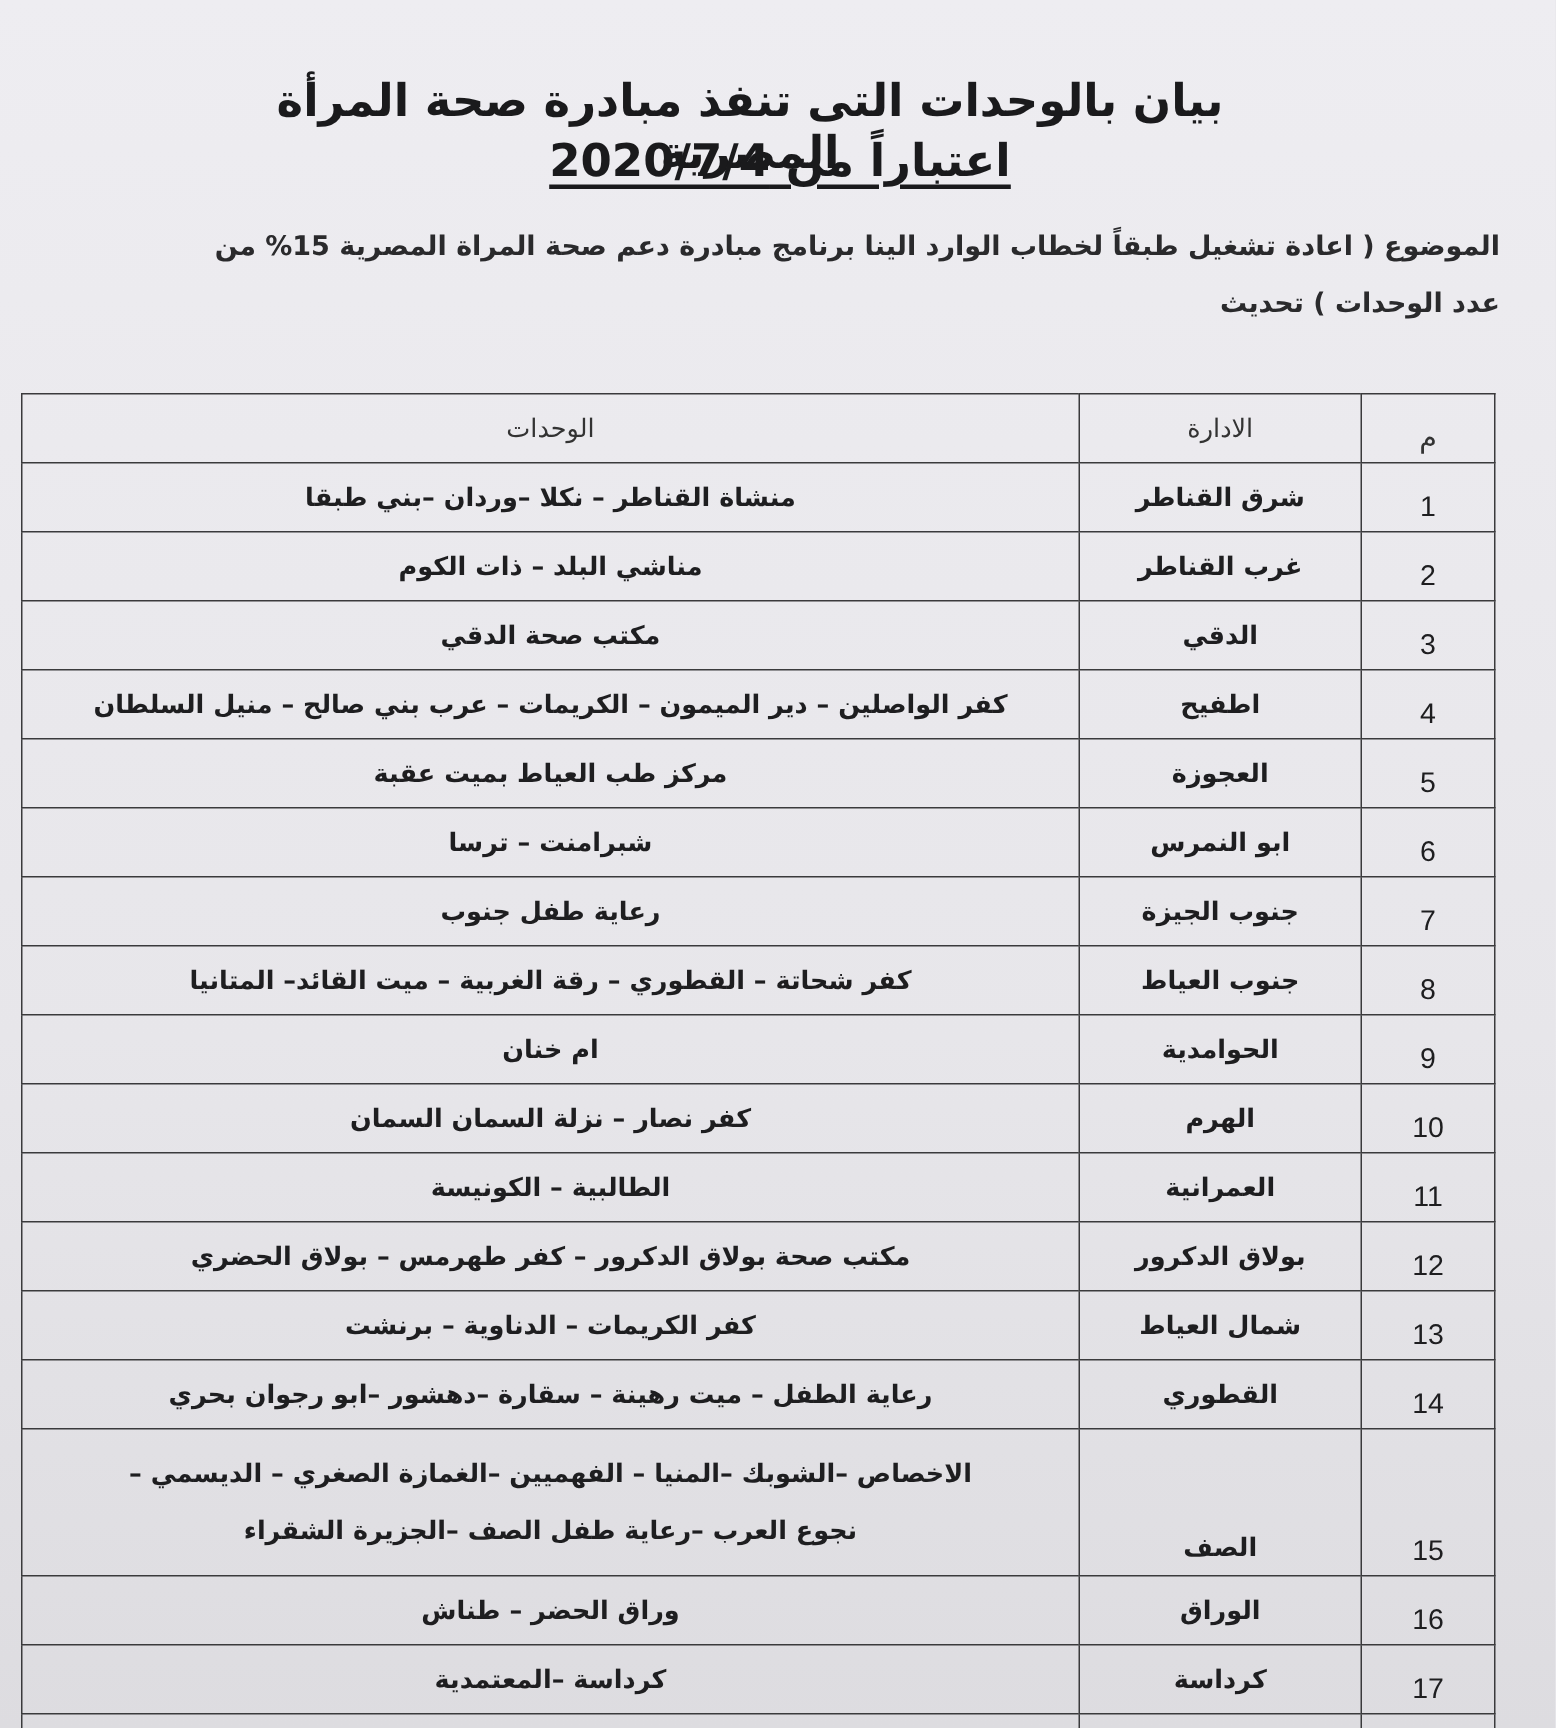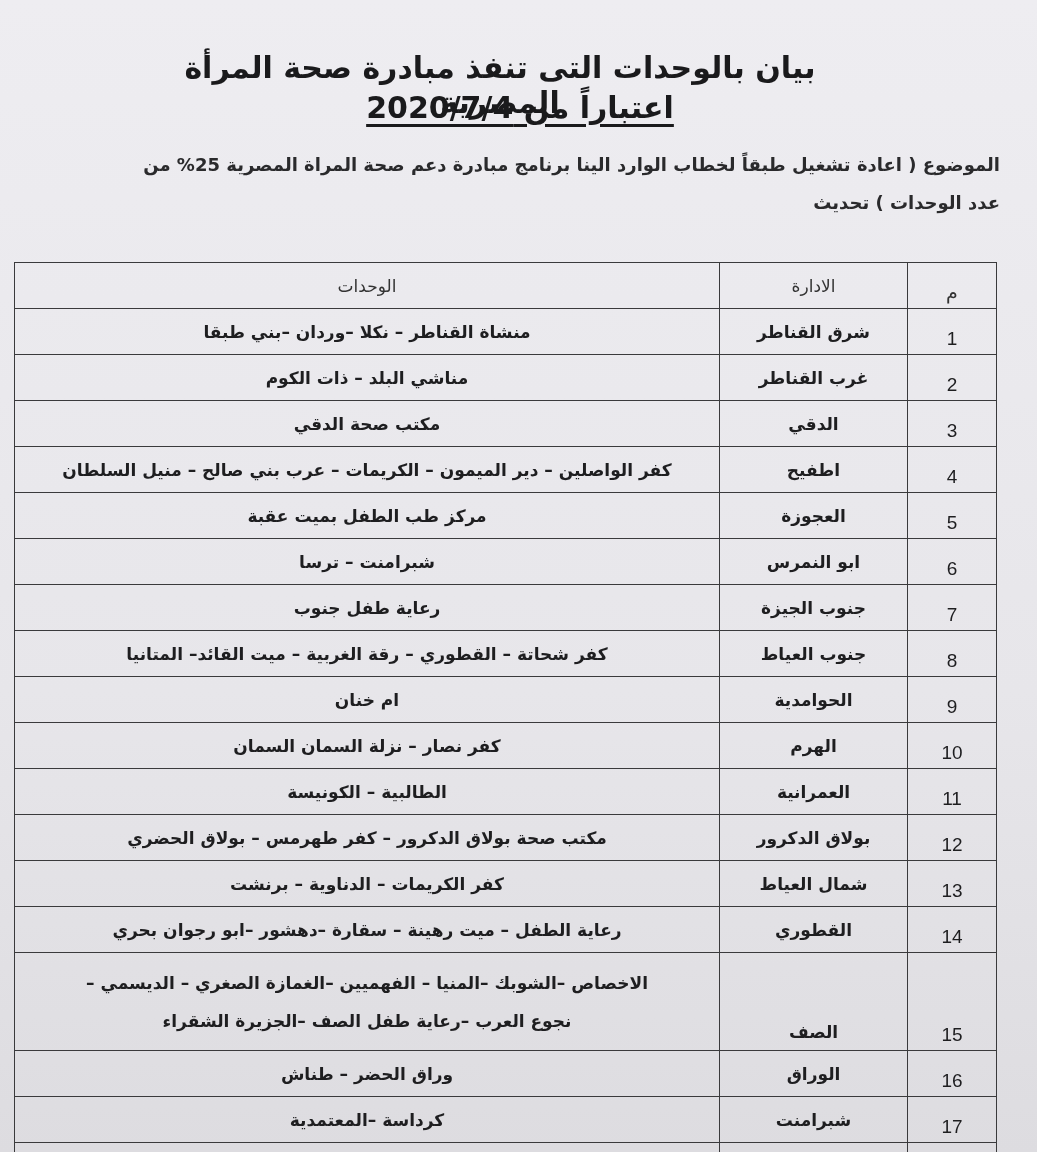--- a/index.html
+++ b/index.html
@@ -51,21 +51,21 @@
   .c-units { text-align: center; }
   tr.tall td { height: 88px; }
   .line2 { display: block; margin-top: 18px; }
 </style>
 </head>
 <body>
 
 <div class="paper">
   <div class="title">بيان بالوحدات التى تنفذ مبادرة صحة المرأة المصرية</div>
   <div class="subtitle">اعتباراً من 2020/7/4</div>
-  <div class="subject">الموضوع ( اعادة تشغيل طبقاً لخطاب الوارد الينا برنامج مبادرة دعم صحة المراة المصرية 25% من عدد الوحدات ) تحديث</div>
+  <div class="subject">الموضوع ( اعادة تشغيل طبقاً لخطاب الوارد الينا برنامج مبادرة دعم صحة المراة المصرية 15% من عدد الوحدات ) تحديث</div>
 
   <table class="units">
     <thead>
       <tr>
         <th class="c-num">م</th>
         <th class="c-dept">الادارة</th>
         <th class="c-units">الوحدات</th>
       </tr>
     </thead>
     <tbody>
@@ -85,21 +85,21 @@
           <td class="c-units">مكتب صحة الدقي</td>
         </tr>
       <tr>
           <td class="c-num">4</td>
           <td class="c-dept">اطفيح</td>
           <td class="c-units">كفر الواصلين – دير الميمون – الكريمات – عرب بني صالح – منيل السلطان</td>
         </tr>
       <tr>
           <td class="c-num">5</td>
           <td class="c-dept">العجوزة</td>
-          <td class="c-units">مركز طب الطفل بميت عقبة</td>
+          <td class="c-units">مركز طب العياط بميت عقبة</td>
         </tr>
       <tr>
           <td class="c-num">6</td>
           <td class="c-dept">ابو النمرس</td>
           <td class="c-units">شبرامنت – ترسا</td>
         </tr>
       <tr>
           <td class="c-num">7</td>
           <td class="c-dept">جنوب الجيزة</td>
           <td class="c-units">رعاية طفل جنوب</td>
@@ -144,21 +144,21 @@
           <td class="c-dept" style="vertical-align:bottom;padding-bottom:8px;">الصف</td>
           <td class="c-units"><span>الاخصاص –الشوبك –المنيا – الفهميين –الغمازة الصغري – الديسمي –</span><span class="line2">نجوع العرب –رعاية طفل الصف –الجزيرة الشقراء</span></td>
         </tr>
       <tr>
           <td class="c-num">16</td>
           <td class="c-dept">الوراق</td>
           <td class="c-units">وراق الحضر – طناش</td>
         </tr>
       <tr>
           <td class="c-num">17</td>
-          <td class="c-dept">شبرامنت</td>
+          <td class="c-dept">كرداسة</td>
           <td class="c-units">كرداسة –المعتمدية</td>
         </tr>
       <tr>
           <td class="c-num">18</td>
           <td class="c-dept">الشيخ زايد</td>
           <td class="c-units">الشيخ زايد</td>
         </tr>
 
     </tbody>
   </table>

